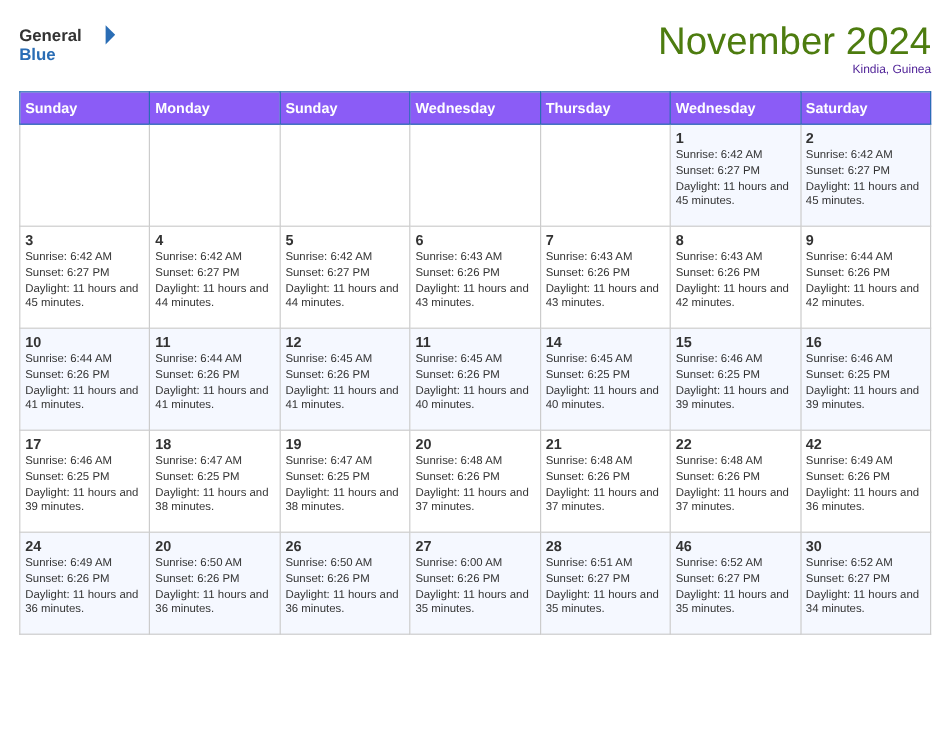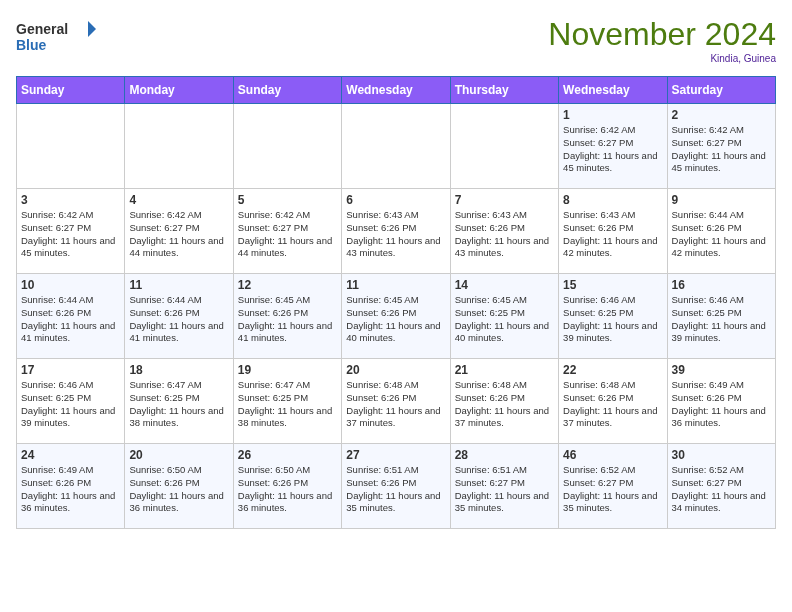--- a/index.html
+++ b/index.html
@@ -245,21 +245,21 @@
 Sunset: 6:26 PM
 Daylight: 11 hours and 37 minutes.</div>
         </td>
         <td>
           <span class="day-num">22</span>
           <div class="day-info">Sunrise: 6:48 AM
 Sunset: 6:26 PM
 Daylight: 11 hours and 37 minutes.</div>
         </td>
         <td>
-          <span class="day-num">39</span>
+          <span class="day-num">42</span>
           <div class="day-info">Sunrise: 6:49 AM
 Sunset: 6:26 PM
 Daylight: 11 hours and 36 minutes.</div>
         </td>
       </tr>
       <tr>
         <td>
           <span class="day-num">24</span>
           <div class="day-info">Sunrise: 6:49 AM
 Sunset: 6:26 PM
@@ -272,21 +272,21 @@
 Daylight: 11 hours and 36 minutes.</div>
         </td>
         <td>
           <span class="day-num">26</span>
           <div class="day-info">Sunrise: 6:50 AM
 Sunset: 6:26 PM
 Daylight: 11 hours and 36 minutes.</div>
         </td>
         <td>
           <span class="day-num">27</span>
-          <div class="day-info">Sunrise: 6:51 AM
+          <div class="day-info">Sunrise: 6:00 AM
 Sunset: 6:26 PM
 Daylight: 11 hours and 35 minutes.</div>
         </td>
         <td>
           <span class="day-num">28</span>
           <div class="day-info">Sunrise: 6:51 AM
 Sunset: 6:27 PM
 Daylight: 11 hours and 35 minutes.</div>
         </td>
         <td>

